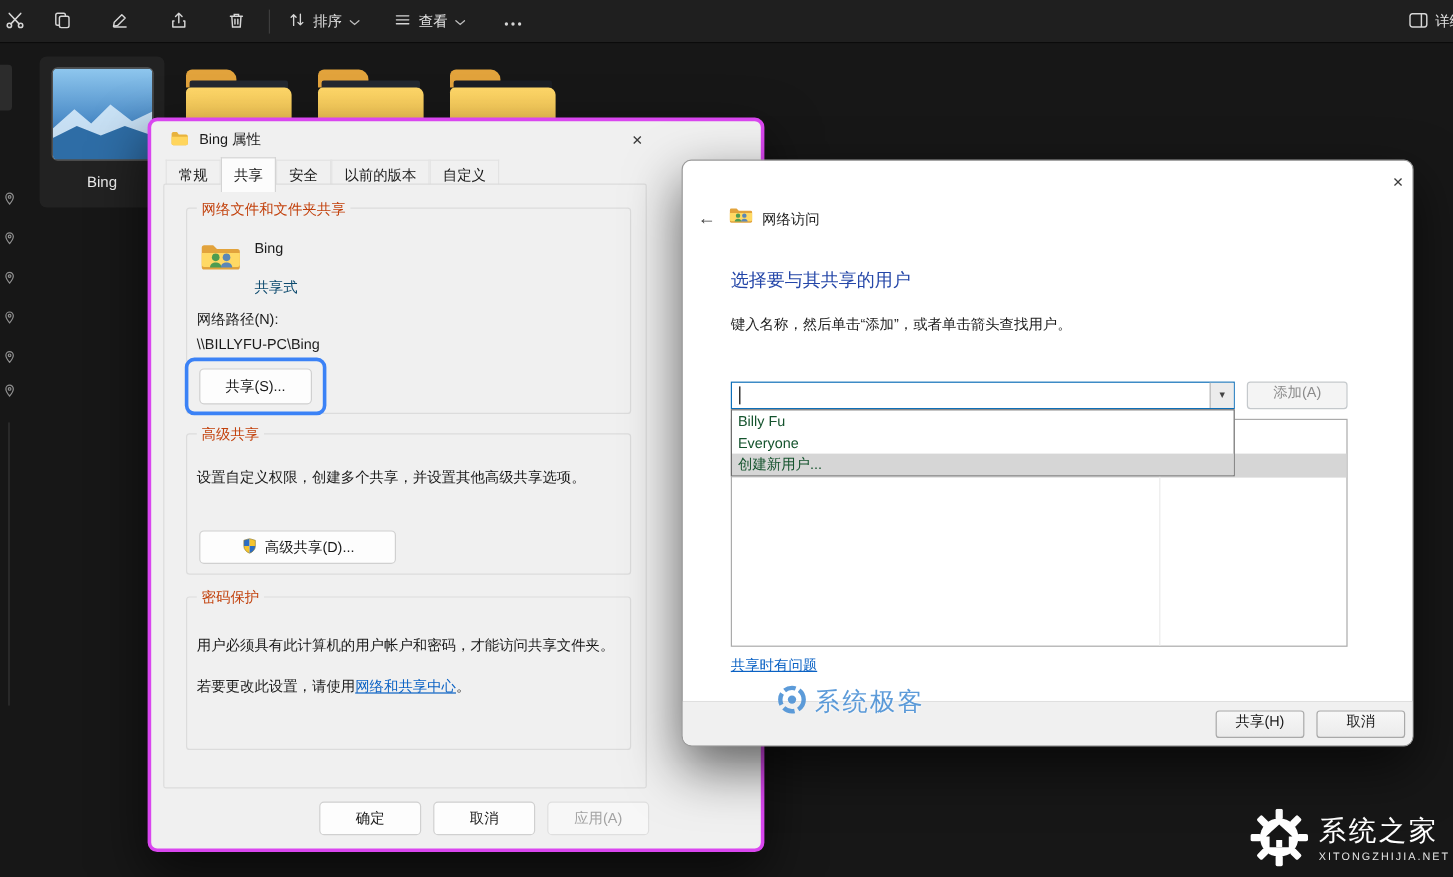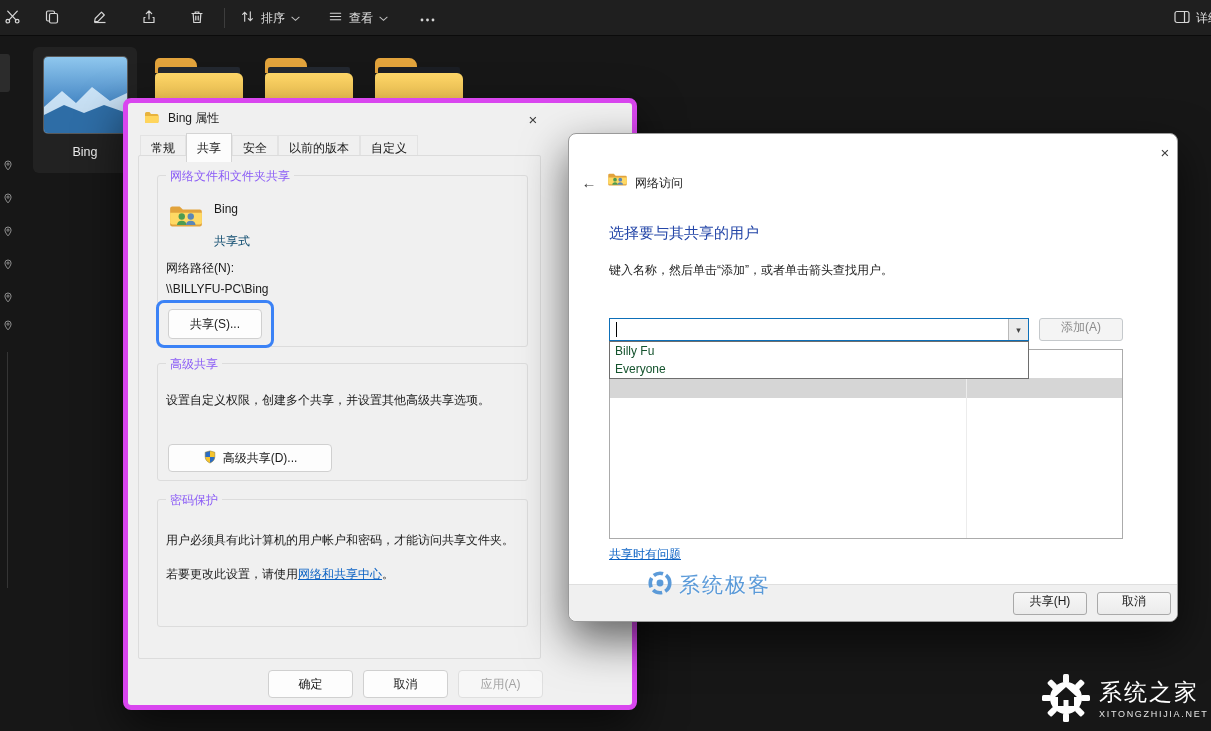--- a/index.html
+++ b/index.html
@@ -32,29 +32,29 @@
   .btn{display:flex;align-items:center;justify-content:center;gap:6px;background:#fdfdfd;border:1px solid #d0d0d0;
     border-radius:4px;font-size:12px;color:#1a1a1a;cursor:default}
   .btn.disabled{color:#a3a3a3;background:#f7f7f7;border-color:#dfdfdf}
   .vbtn{display:flex;justify-content:center;background:linear-gradient(#f7f7f7,#ebebeb);
     border:1px solid #a9a9a9;border-radius:3px;font-size:12px;color:#1a1a1a;cursor:default}
   .vbtn.disabled{background:#f4f4f4;border-color:#c5c9cc;color:#8b8b8b}
   .link{color:#0b62c4;text-decoration:underline;cursor:pointer}
 
   
   #props{position:absolute;left:123px;top:98px;width:514px;height:612px;background:#f0f0f0;
-    border:5px solid #d946ef;border-radius:8px;box-shadow:0 18px 45px rgba(0,0,0,.6);z-index:10}
+    border:3px solid #d946ef;border-radius:8px;box-shadow:0 18px 45px rgba(0,0,0,.6);z-index:10}
   #props-titlebar{position:absolute;left:16px;top:7px;display:flex;align-items:center;gap:8px}
   #props-title{font-size:12px;color:#191919}
   #props-tabs{position:absolute;left:12px;top:30px;display:flex;align-items:flex-end}
   .tab{padding:4px 10px 5px;border:1px solid #e3e3e3;border-bottom:none;background:#f0f0f0;font-size:12px;color:#1a1a1a;cursor:default}
   .tab.active{background:#fcfcfc;border-color:#d4d4d4;padding-top:6px;position:relative;z-index:2}
   #props-page{position:absolute;left:10px;top:52px;width:403px;height:504px;border:1px solid #dcdcdc;border-radius:2px;background:#f0f0f0}
   .groupbox{position:absolute;border:1px solid #dcdcdc;border-radius:3px}
-  .gb-label{position:absolute;top:-8px;left:8px;background:#f0f0f0;padding:0 4px;font-size:12px;color:#8b5cf6;white-space:nowrap}
+  .gb-label{position:absolute;top:-8px;left:8px;background:#f0f0f0;padding:0 4px;font-size:12px;color:#c2410c;white-space:nowrap}
   .focus-ring{position:absolute;border:3px solid #3b82f6;border-radius:8px}
 
   
   #netdlg{position:absolute;left:568px;top:133px;width:610px;height:489px;background:#ffffff;
     border:1px solid #9a9a9a;border-radius:8px;box-shadow:0 18px 45px rgba(0,0,0,.6);z-index:11}
   #net-footer{position:absolute;left:0;right:0;bottom:0;height:37px;background:#f0f0f0;border-top:1px solid #dfdfdf;border-radius:0 0 8px 8px}
   #net-heading{position:absolute;left:40px;top:90px;font-size:15px;color:#2446a8}
   #net-instruction{position:absolute;left:40px;top:128px;font-size:12px;color:#1c1c1c}
   #combo{position:absolute;left:40px;top:184px;width:420px;height:23px;background:#fff;border:1px solid #0d6fb8}
   .combo-input{position:absolute;left:0;top:0;width:398px;height:21px;border:none;outline:none;padding:0 6px;
@@ -329,20 +329,21 @@
           <span>▾</span>
         </div>
     </div>
     <div class="vbtn abs disabled" style="left:470px;top:184px;width:84px;height:23px">
         <span>添加(A)</span>
       </div>
 
     <div id="dropdown">
       <div class="dd-item">Billy Fu</div>
       <div class="dd-item">Everyone</div>
+      <div class="dd-item alt">创建新用户...</div>
     </div>
 
     <span class="abs link" style="left:40px;top:412px">共享时有问题</span>
 
     <div id="jk-watermark">
       <span><svg width="26" height="26" viewBox="0 0 24 24">
             <circle cx="12" cy="12" r="9" fill="none" stroke="#4f93d6" stroke-width="3.4" stroke-dasharray="9 3"></circle>
             <circle cx="12" cy="12" r="3.2" fill="#4f93d6"></circle>
           </svg></span>
       <span id="jk-text">系统极客</span>

